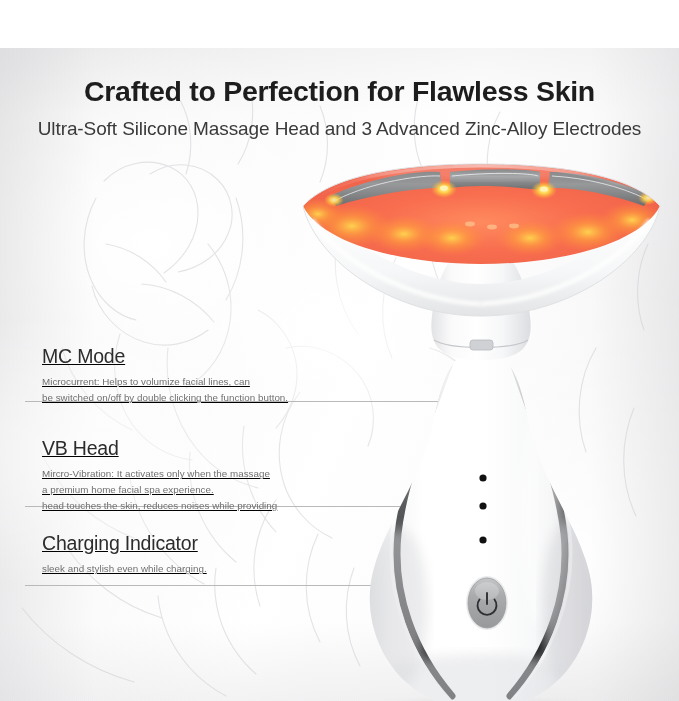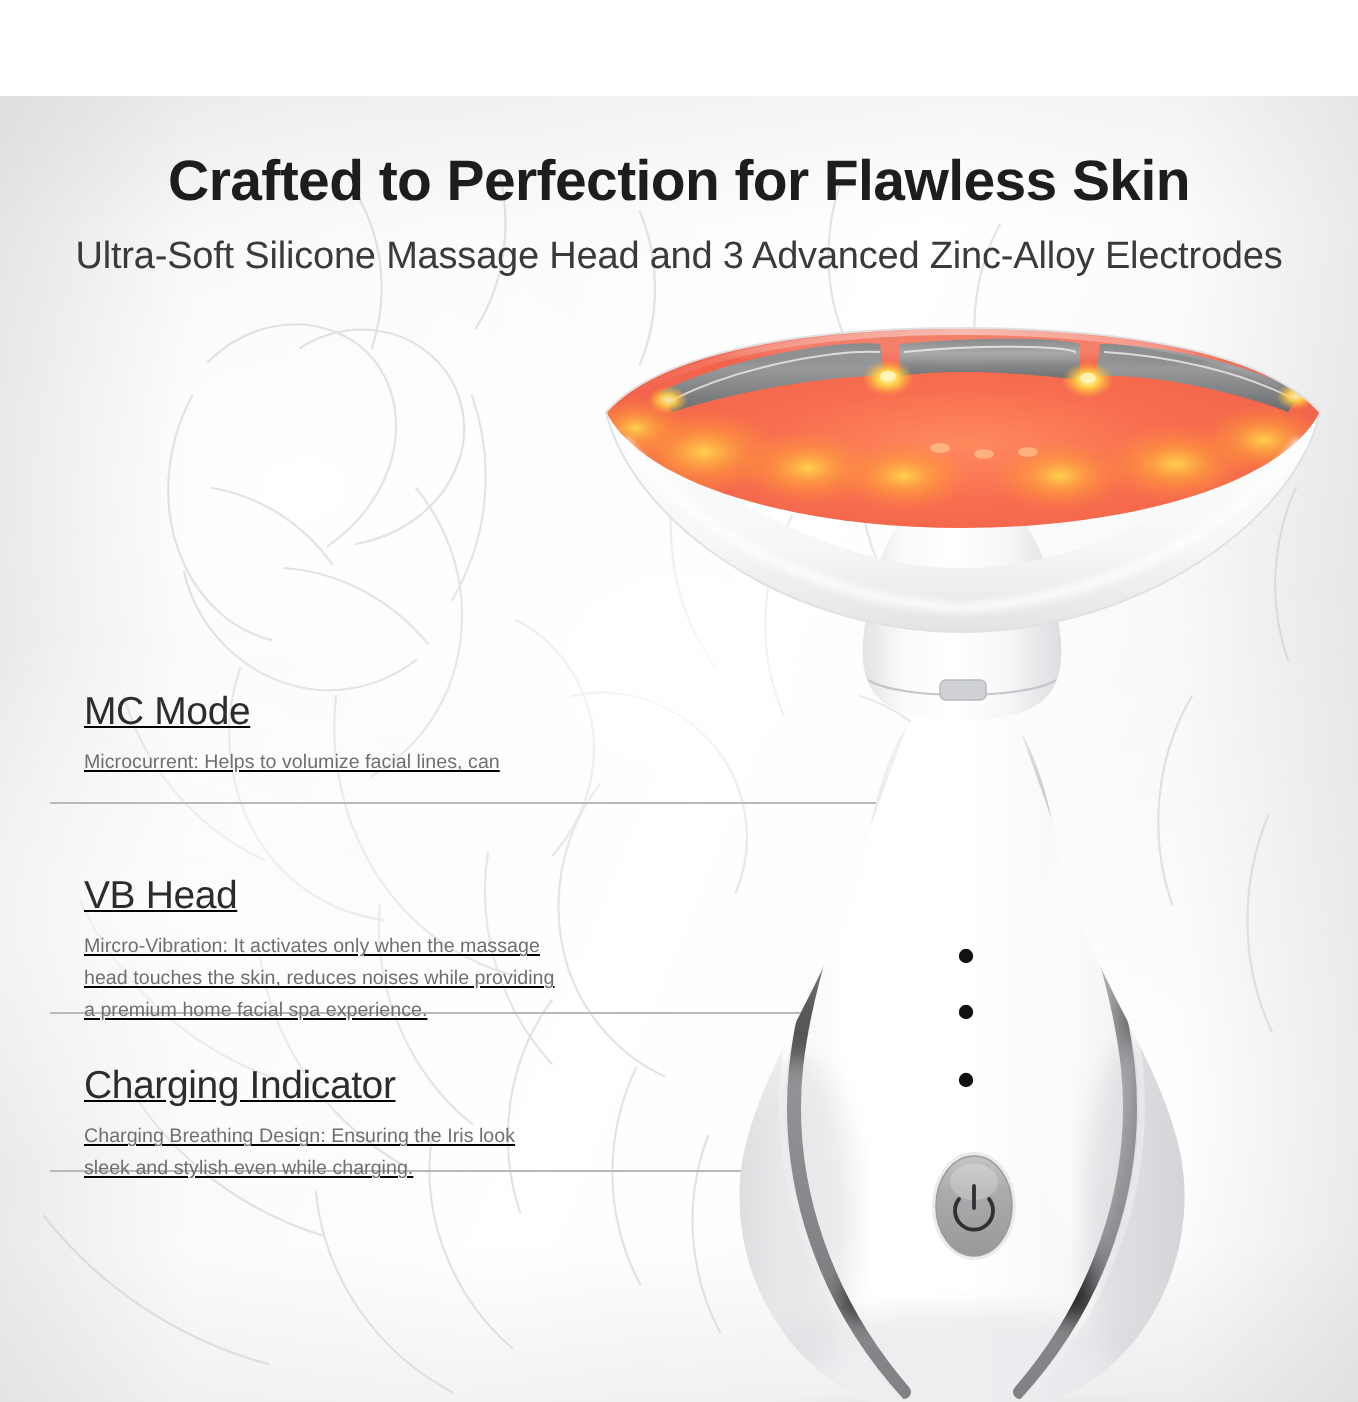--- a/index.html
+++ b/index.html
@@ -308,33 +308,33 @@
 
     <circle cx="483" cy="430" r="3.6" fill="#111"></circle>
     <circle cx="483" cy="458" r="3.6" fill="#111"></circle>
     <circle cx="483" cy="492" r="3.6" fill="#111"></circle>
   </svg>
 
   <div class="callout" id="co-mc">
     <div class="title">MC Mode</div>
     <div class="desc">
       <div>Microcurrent: Helps to volumize facial lines, can</div>
+      <div>be switched on/off by double clicking the function button.</div>
     </div>
   </div>
 
   <div class="callout" id="co-vb">
     <div class="title">VB Head</div>
     <div class="desc">
       <div>Mircro-Vibration: It activates only when the massage</div>
+      <div>a premium home facial spa experience.</div>
       <div>head touches the skin, reduces noises while providing</div>
-      <div>a premium home facial spa experience.</div>
     </div>
   </div>
 
   <div class="callout" id="co-ch">
     <div class="title">Charging Indicator</div>
     <div class="desc">
-      <div>Charging Breathing Design: Ensuring the Iris look</div>
       <div>sleek and stylish even while charging.</div>
     </div>
   </div>
 
 </div>
 
 </body></html>

